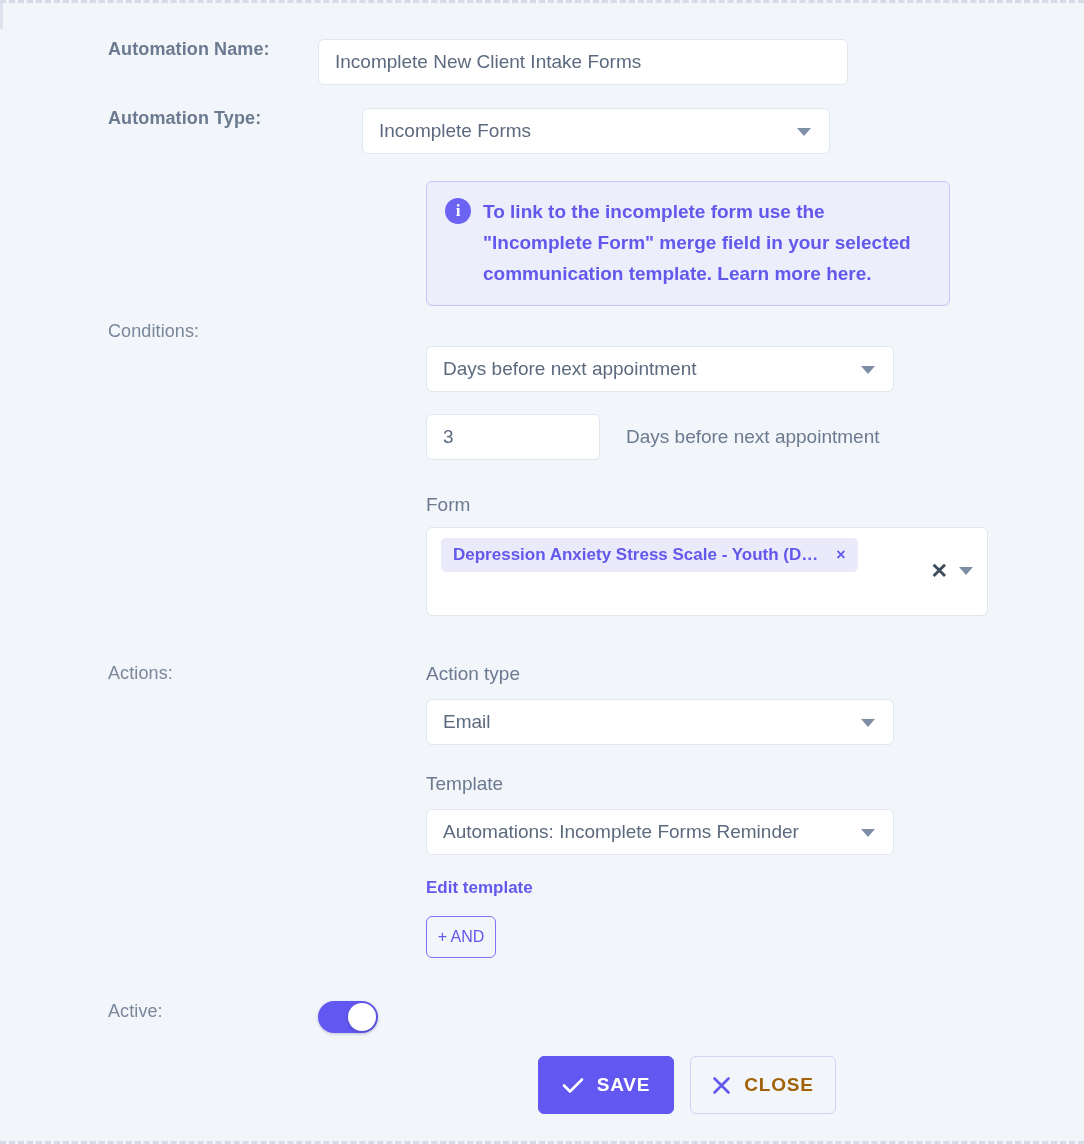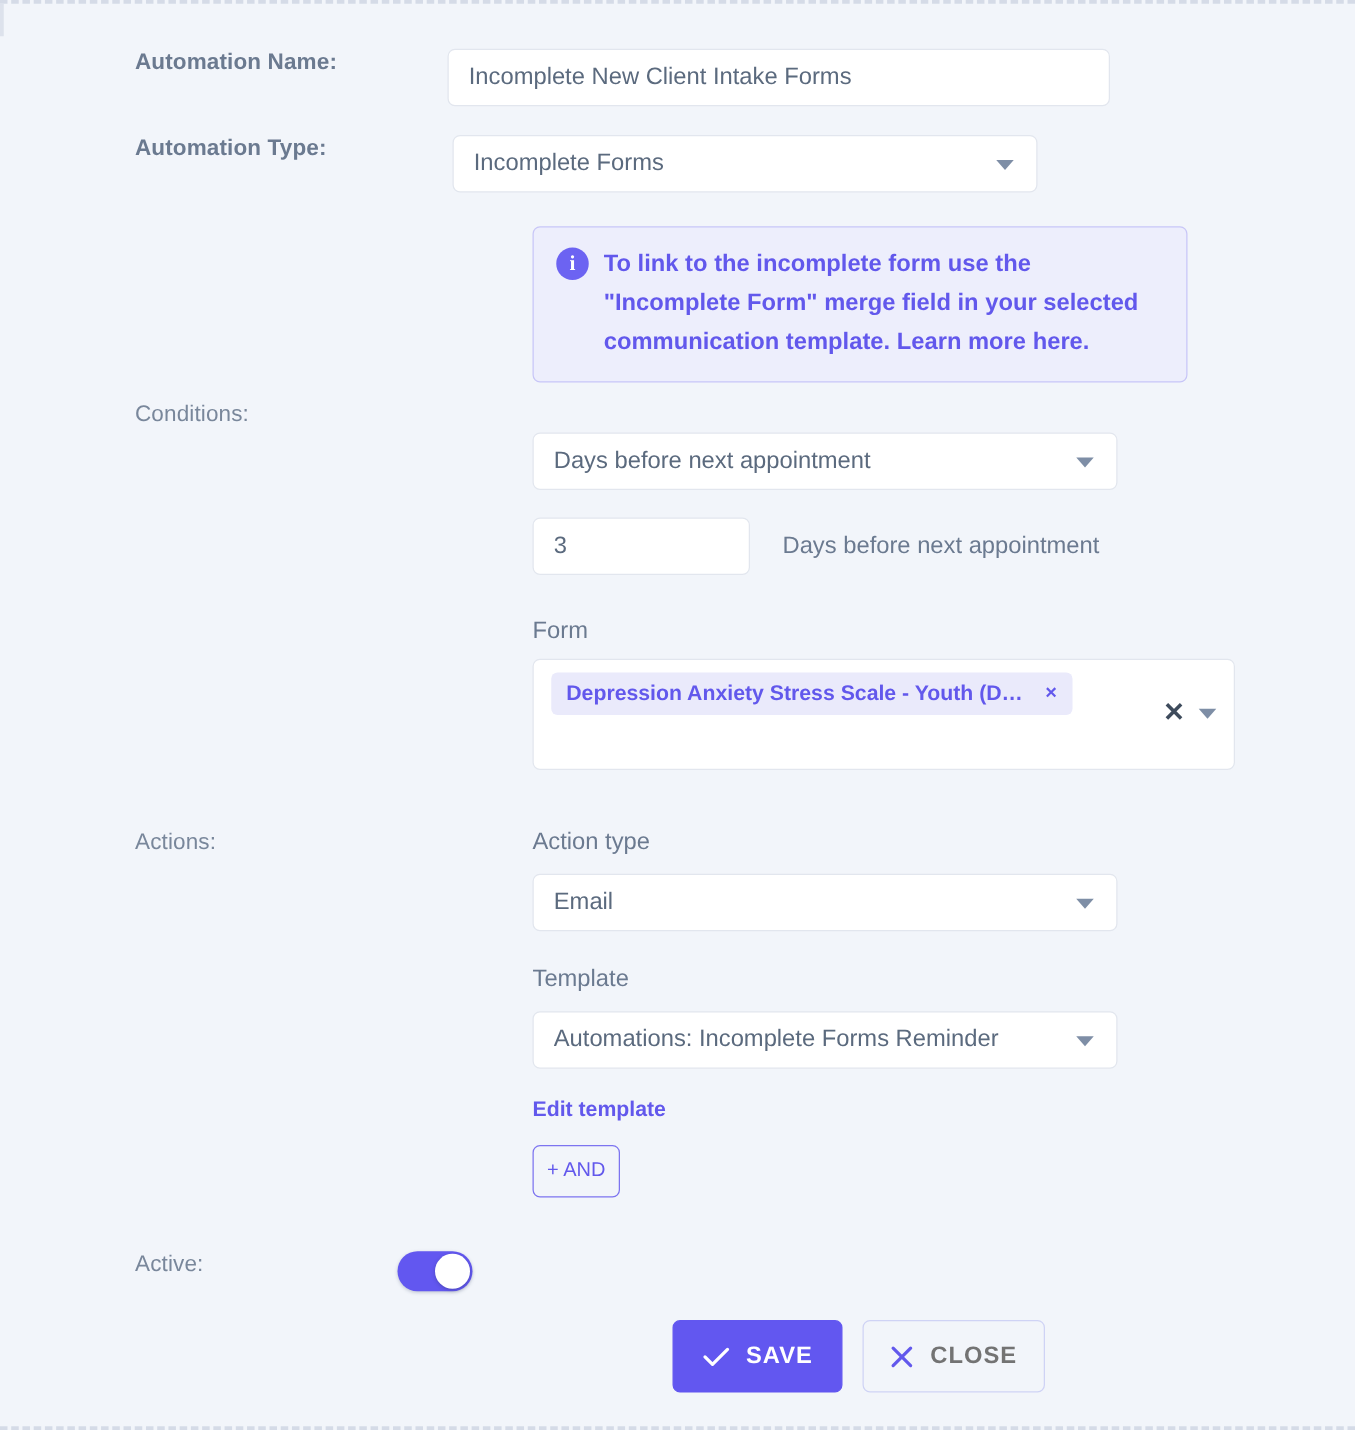--- a/index.html
+++ b/index.html
@@ -263,32 +263,32 @@
   .btn-save {
     width: 136px;
     background: #6257f0;
     border: 1px solid #6257f0;
     color: #ffffff;
   }
   .btn-close {
     width: 146px;
     background: transparent;
     border: 1px solid #cfd3f5;
-    color: #737373;
+    color: #a16207;
   }
   .ic { display: inline-flex; align-items: center; }
 </style>
 </head>
 <body>
 
 <div class="page">
 
   <div class="edge-left"></div>
 
-  <div class="row" style="left:0; top:36px;gap:40px;">
+  <div class="row" style="left:0; top:36px;">
     <div class="label-col">
       <span class="label-strong">Automation Name:</span>
     </div>
     <div class="field text-input">
       <span class="val">Incomplete New Client Intake Forms</span>
     </div>
   </div>
 
   <div class="row" style="left:0; top:105px;gap:44px;">
     <div class="label-col">

